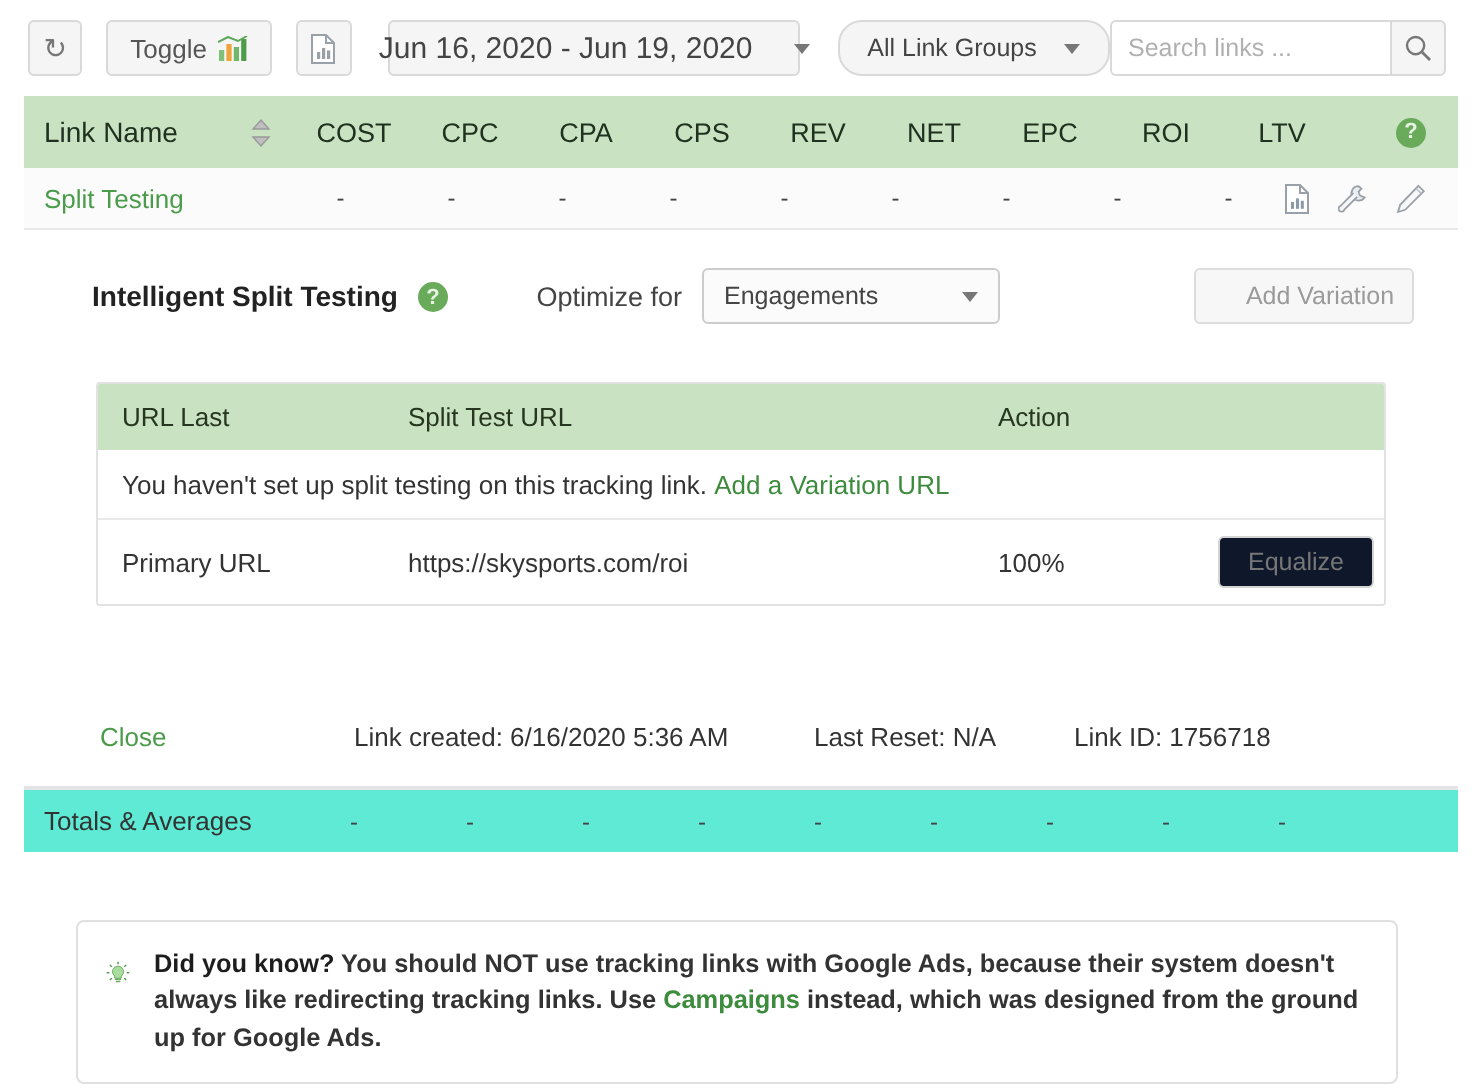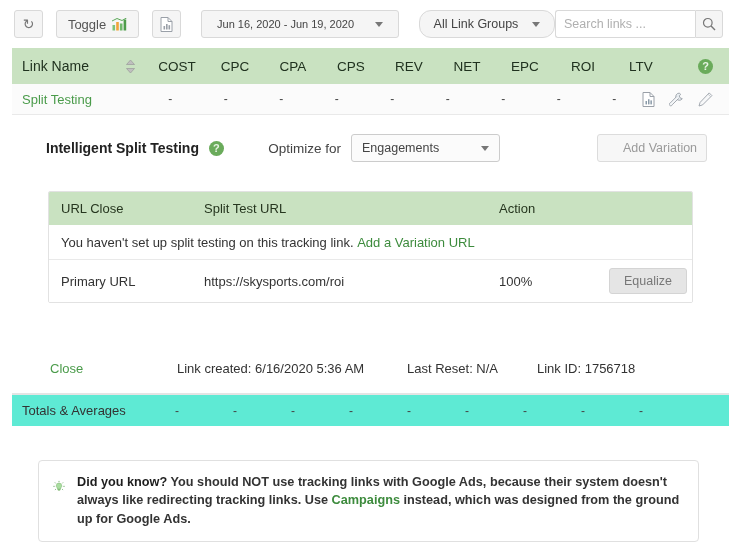--- a/index.html
+++ b/index.html
@@ -39,21 +39,21 @@
   .btn.icon-only { width: 32px; padding: 0; }
   .refresh-glyph { font-size: 14px; color: #777; line-height: 1; }
 
   .gap-sm { width: 14px; }
   .gap-md { width: 22px; }
 
   .daterange {
     min-width: 198px;
     justify-content: center;
     gap: 21px;
-    font-size: 11px;
+    font-size: 15px;
     color: #444;
   }
   .linkgroups {
     min-width: 136px;
     justify-content: center;
     gap: 14px;
     font-size: 12.5px;
     color: #444;
     border-radius: 12px;
   }
@@ -221,21 +221,21 @@
     display: flex;
     align-items: center;
     font-size: 13px;
     background: #ffffff;
     color: #333;
   }
   .inner-row.notice { border-bottom: 1px solid #e9e9e9; padding-left: 12px; }
   .link-green { color: #3d8b3d; cursor: pointer; }
   .inner-row.data { height: 42px; }
   .btn-equalize {
-    background: #e5e5e5;
+    background: #0f172a;
     border: 1px solid #d4d4d4;
     border-radius: 3px;
     height: 26px;
     width: 78px;
     display: flex; align-items: center; justify-content: center;
     font-size: 12.5px;
     color: #777;
     cursor: pointer;
   }
 
@@ -402,21 +402,21 @@
       <span class="optimize-label">Optimize for</span>
       <div class="select-box">
         <span>Engagements</span>
         <span class="caret"></span>
       </div>
       <div class="btn-add-variation">Add Variation</div>
     </div>
 
     <div class="inner-table">
       <div class="inner-thead">
-        <div class="ic-url-name">URL Close</div>
+        <div class="ic-url-name">URL Last</div>
         <div class="ic-url">Split Test URL</div>
         <div class="ic-action">Action</div>
       </div>
 
       <div class="inner-row notice">
         <span>You haven't set up split testing on this tracking link.</span>
         <span>&nbsp;</span>
         <span class="link-green">Add a Variation URL</span>
       </div>
 

